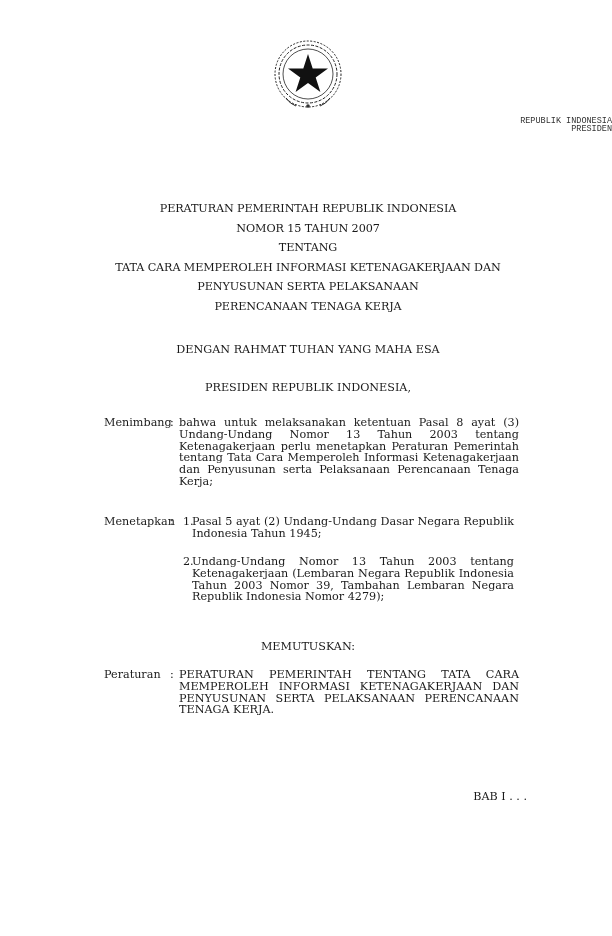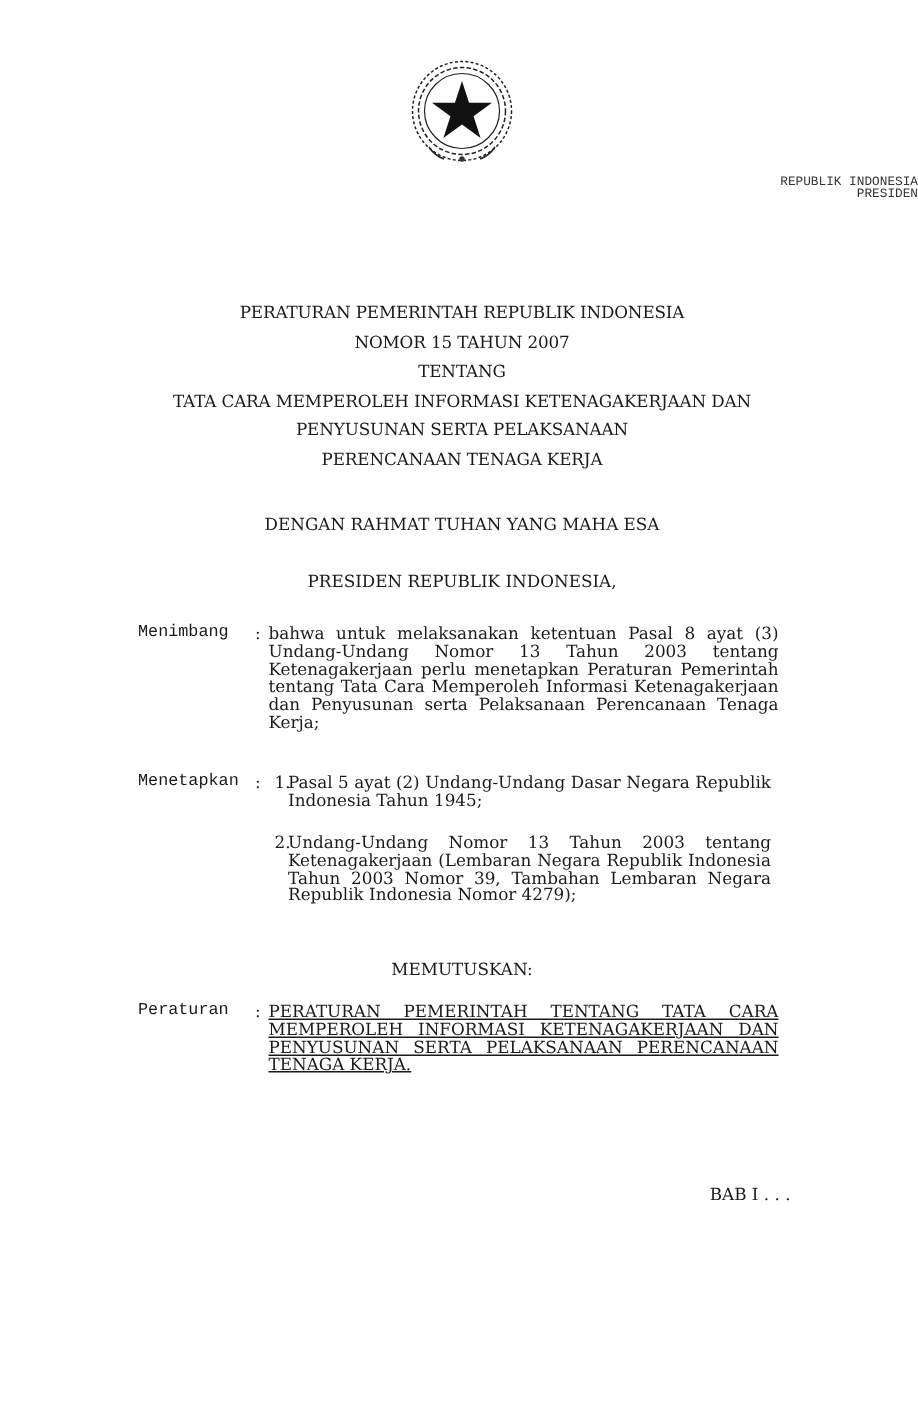--- a/index.html
+++ b/index.html
@@ -4,24 +4,24 @@
 <style>
   html, body { margin:0; padding:0; }
   body { width:612px; height:936px; background:#ffffff; position:relative; overflow:hidden;
          font-family:"DejaVu Serif", "Liberation Serif", serif; color:#1a1a1a; }
   .emblem { position:absolute; left:268px; top:36px; width:80px; height:80px; }
   .emblem-caption { position:absolute; left:0; width:612px; text-align:right;
                     font-family:Liberation Mono, monospace; font-size:8.5px; line-height:10px; color:#333; }
   .title-block { position:absolute; left:0; width:616px; top:199px; text-align:center; font-size:11.2px; line-height:19.6px; letter-spacing:-0.1px; }
   .center-line { position:absolute; left:0; width:616px; text-align:center; font-size:11.2px; }
   .row { position:absolute; left:92px; width:430px; font-size:11.2px; line-height:11.8px; }
-  .row .lbl { position:absolute; left:0; top:0;font-family:Liberation Mono, monospace; }
+  .row .lbl { position:absolute; left:12px; top:0; }
   .row .colon { position:absolute; left:78px; top:0; }
   .row .body { position:absolute; left:87px; width:340px; top:0; text-align:justify; text-align-last:left; }
-  .row .body.caps { letter-spacing:0;text-decoration:underline; }
+  .row .body.caps { letter-spacing:0; }
   .item { position:absolute; left:91px; width:339px; }
   .item .num { position:absolute; left:0; top:0; }
   .item .txt { position:absolute; left:9px; width:322px; top:0; text-align:justify; text-align-last:left; }
   .continues { position:absolute; right:85px; top:790px; font-size:11.2px; }
 </style>
 </head>
 <body>
 
 <div class="emblem">
   <svg width="80" height="80" viewBox="0 0 80 80">

